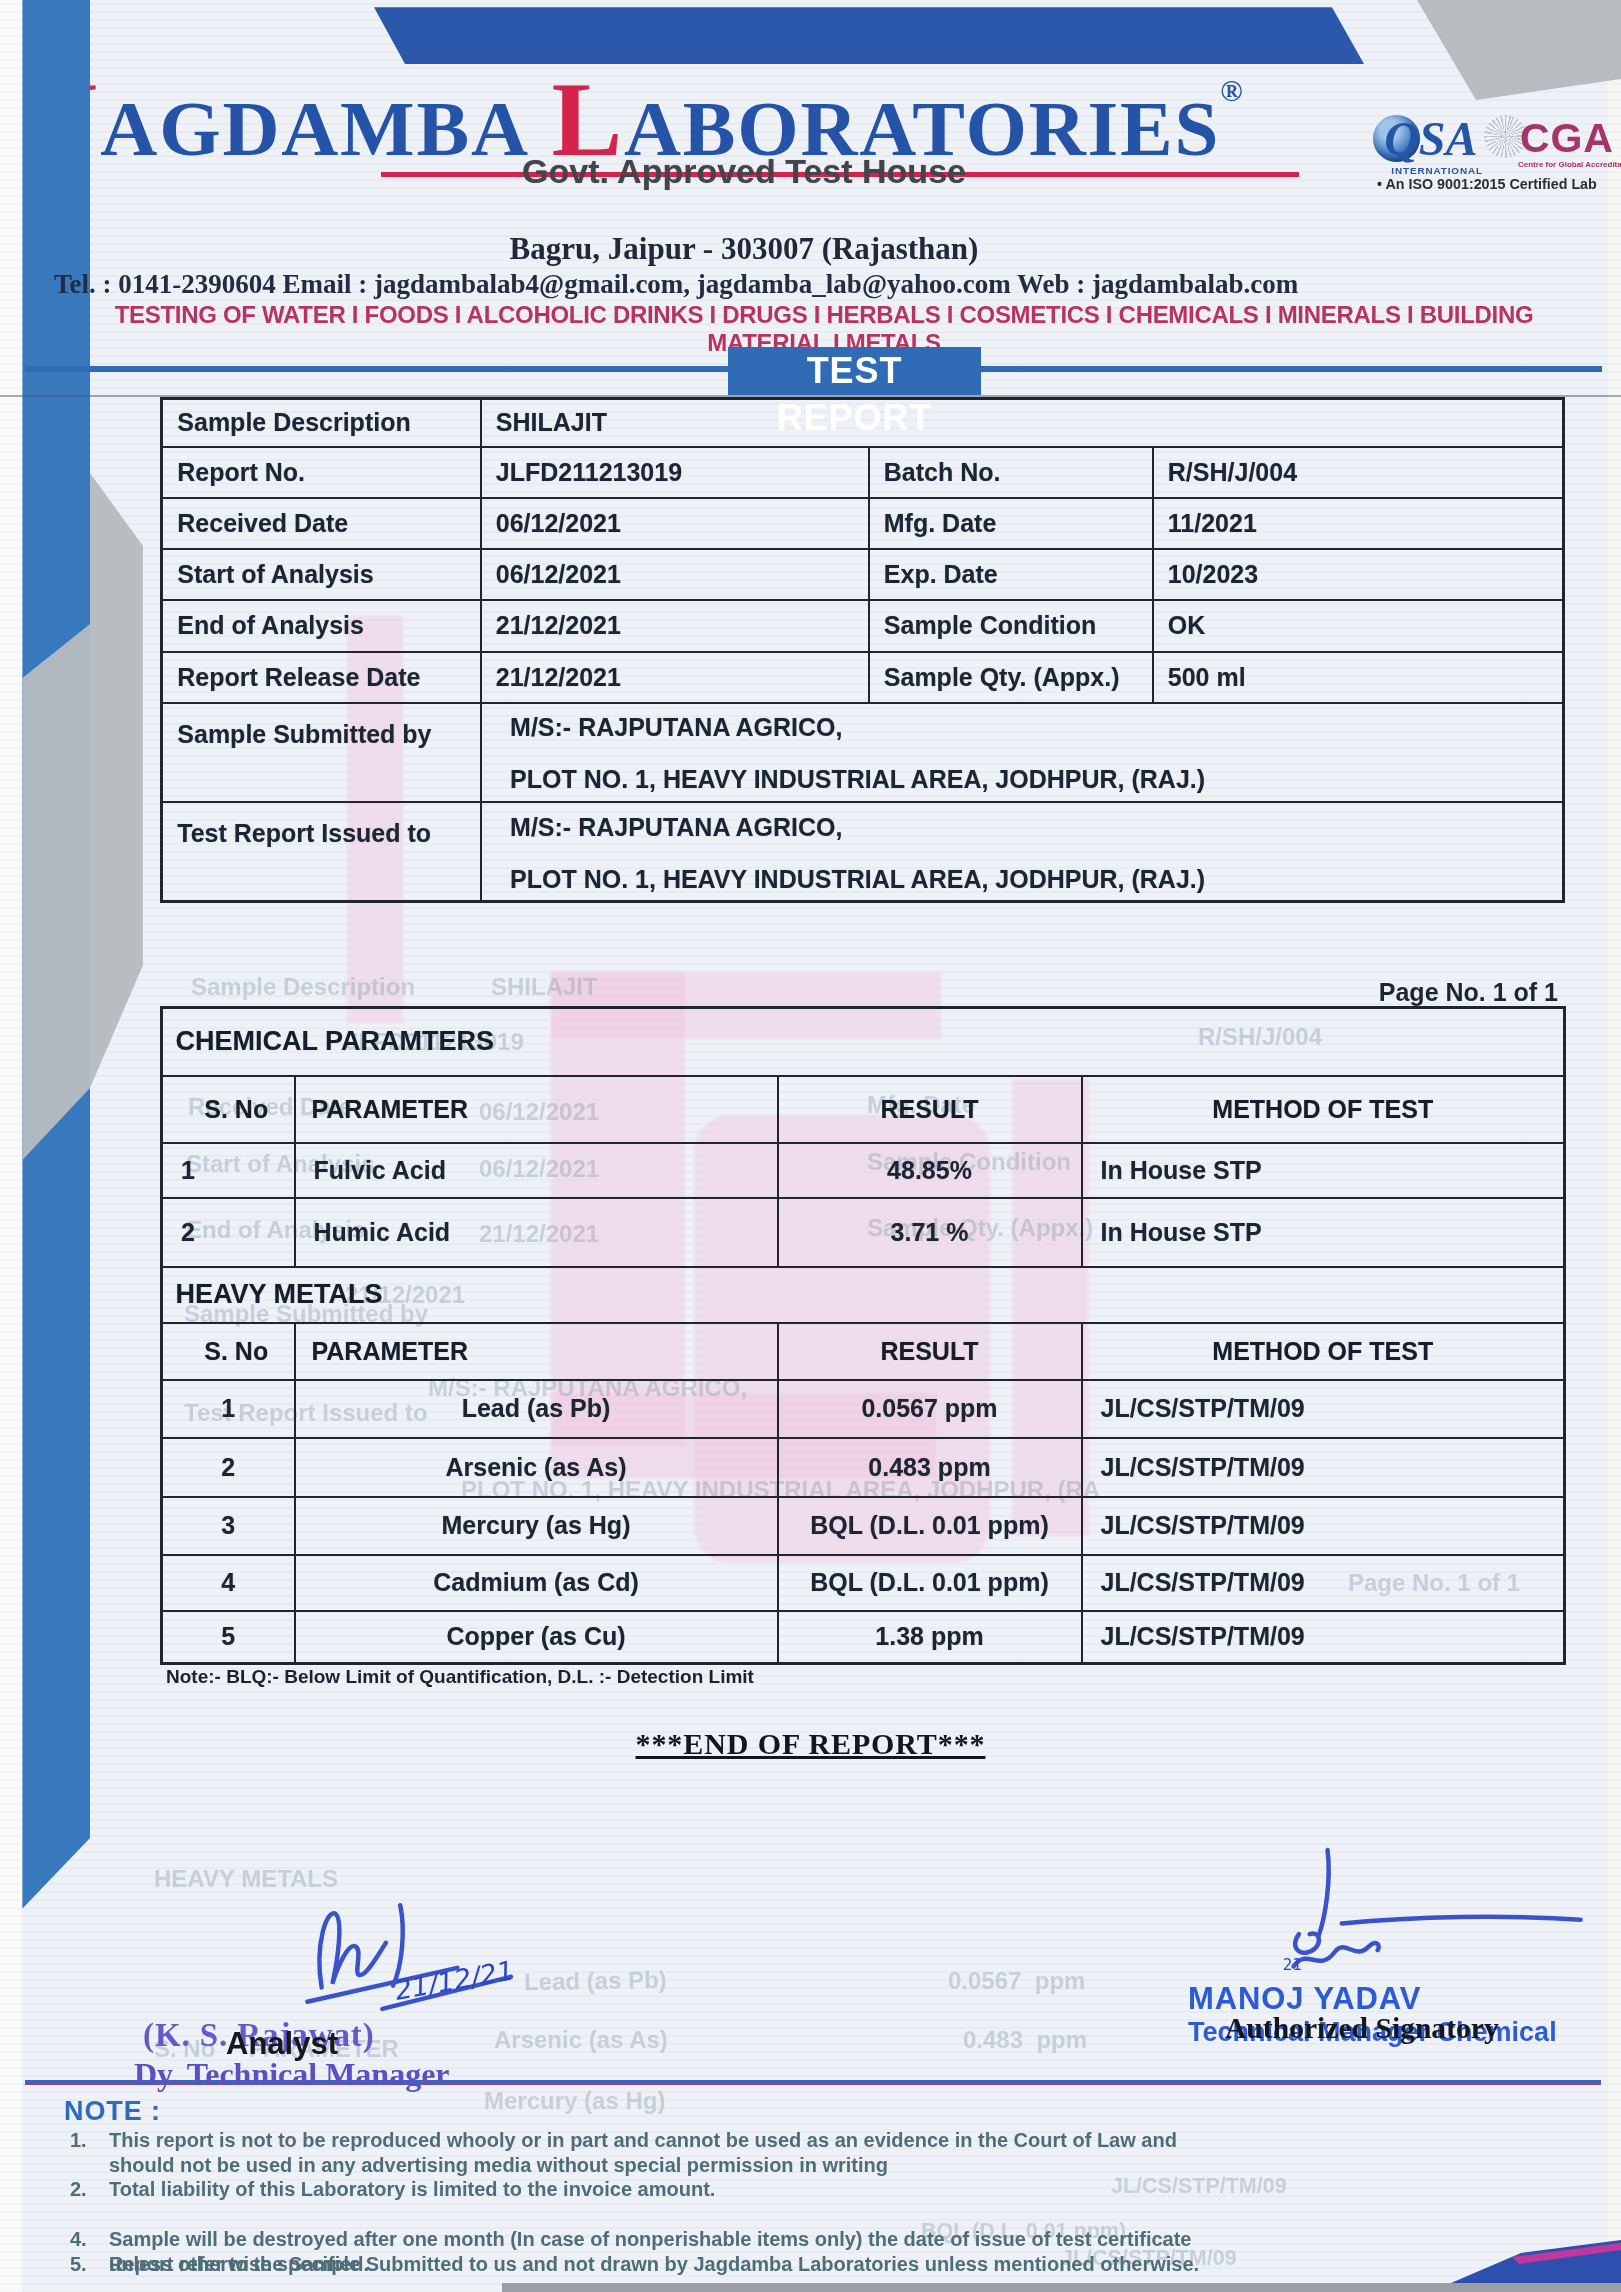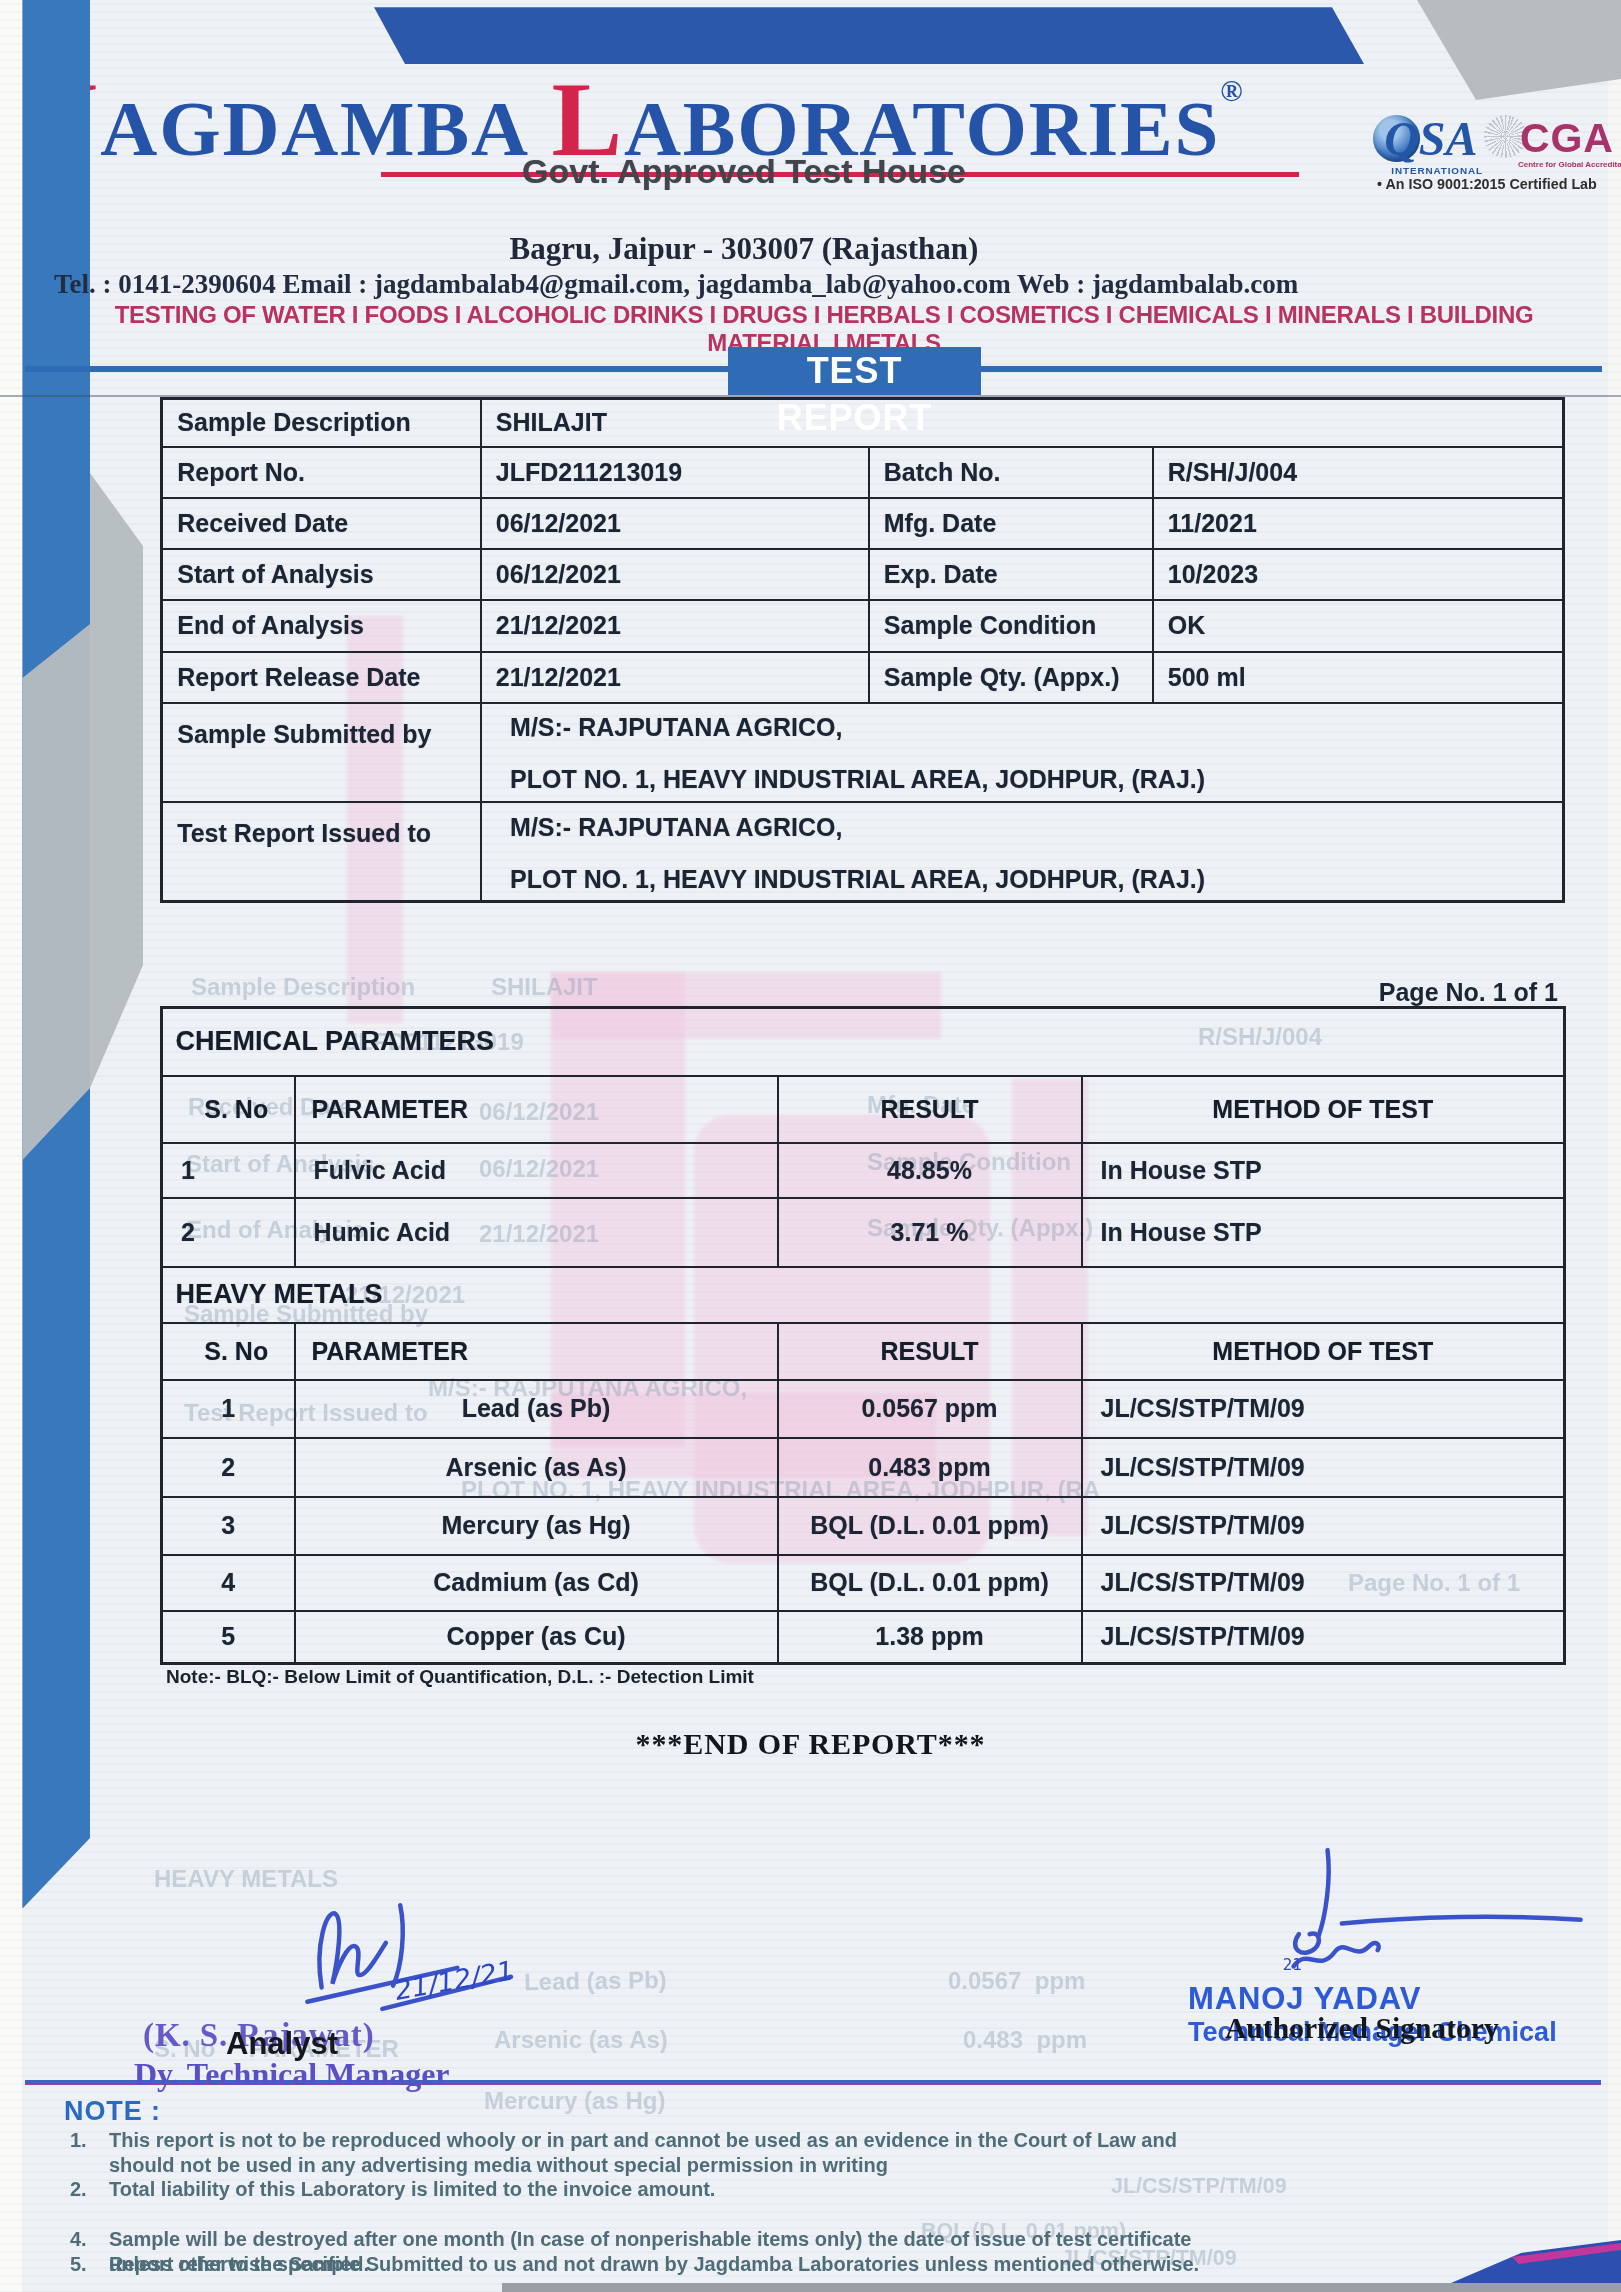--- a/index.html
+++ b/index.html
@@ -70,21 +70,21 @@
   .th-param{text-align:left;padding-left:16px;}
   .c-center{text-align:center;}
   .c-left{text-align:left;padding-left:18px;}
   .cell{font-size:25px;font-weight:bold;color:#1c2534;text-shadow:0 0 0.9px rgba(25,35,70,.35);}
   
   .tr-title{left:0;top:939px;width:1621px;text-align:center;font-family:"Liberation Serif",serif;
     font-size:34px;font-weight:bold;color:#12161f;letter-spacing:1.8px;text-decoration:underline;z-index:4;}
   .page-no{left:1254px;top:978px;width:304px;text-align:right;font-size:25px;font-weight:bold;color:#1c2534;z-index:4;}
   .footnote{left:166px;top:1666px;font-size:19px;font-weight:bold;color:#1a2230;z-index:4;}
   .end-marker{left:0;top:1727px;width:1621px;text-align:center;font-family:"Liberation Serif",serif;
-    font-size:30px;font-weight:bold;color:#12161f;letter-spacing:0.9px;z-index:4;}
+    font-size:30px;font-weight:bold;color:#12161f;text-decoration:underline;letter-spacing:0.9px;z-index:4;}
   
   .wm{position:absolute;background:#f2c3df;opacity:.42;filter:blur(1.8px);z-index:1;}
   #ghost-layer .ghost{position:absolute;font-size:24px;font-weight:bold;color:#7d93a8;opacity:.34;white-space:pre;z-index:1;}
   
   .sig-svg{z-index:5;}
   .sig-name-l{left:143px;top:2017px;font-family:"Liberation Serif",serif;font-size:33px;font-weight:bold;color:#655ac9;letter-spacing:0.9px;z-index:5;}
   .sig-stamp-l{left:226px;top:2026px;font-size:31px;font-weight:bold;color:#15181d;z-index:6;}
   .sig-title-l{left:134px;top:2056px;font-family:"Liberation Serif",serif;font-size:32px;font-weight:bold;color:#5a50c5;z-index:5;}
   .sig-name-r{left:1188px;top:1981px;font-size:31px;font-weight:bold;color:#2d5bd5;letter-spacing:0.9px;z-index:5;}
   .sig-title-r{left:1188px;top:2017px;font-size:27px;font-weight:bold;color:#2d5bd5;z-index:5;}

